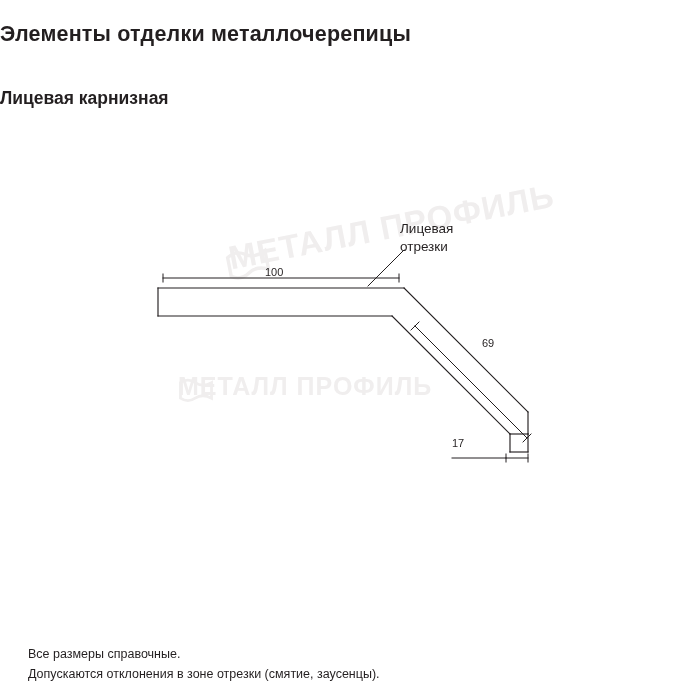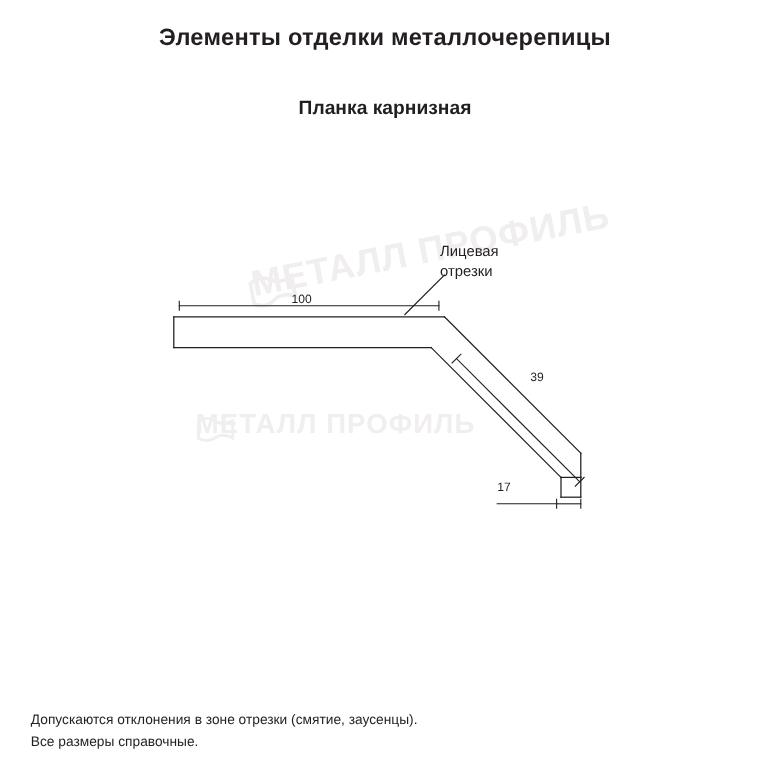--- a/index.html
+++ b/index.html
@@ -17,21 +17,20 @@
   }
   .page {
     position: absolute;
     inset: 0;
   }
   .title-block {
     position: absolute;
     top: 22px;
     left: 0;
     width: 700px;
-    text-align: center;
   }
   .title-main {
     font-size: 21.5px;
     font-weight: bold;
     letter-spacing: 0.2px;
     line-height: 1.2;
   }
   .title-sub {
     font-size: 17.5px;
     font-weight: bold;
@@ -115,21 +114,21 @@
     </svg>
   </div>
   <div class="wm-logo l2">
     <svg width="36" height="28" viewBox="0 0 44 34">
       <path d="M3 27 L3 8 Q12 2 21 8 Q30 14 41 8 L41 27 Q30 21 21 27 Q12 33 3 27 Z" fill="none" stroke="#f0eeee" stroke-width="3.4"></path>
     </svg>
   </div>
 
   <div class="title-block">
     <div class="title-main">Элементы отделки металлочерепицы</div>
-    <div class="title-sub">Планка карнизная</div>
+    <div class="title-sub">Лицевая карнизная</div>
   </div>
 
   <div class="drawing">
     <svg width="700" height="340" viewBox="0 0 700 340">
       <g fill="none" stroke="#231f20" stroke-width="1.15" stroke-linecap="square">
 
         <path d="M158 98 L404 98"></path>
         <path d="M158 98 L158 126"></path>
         <path d="M158 126 L392 126"></path>
 
@@ -154,27 +153,27 @@
         <path d="M452 268 L506 268" stroke-width="1"></path>
         <path d="M506 264 L506 272" stroke-width="1"></path>
         <path d="M528 264 L528 272" stroke-width="1"></path>
         <path d="M506 268 L528 268" stroke-width="1"></path>
 
         <path d="M404 60 L368 96" stroke-width="1"></path>
       </g>
     </svg>
 
     <div class="lbl" style="left:265px; top:76px;">100</div>
-    <div class="lbl" style="left:482px; top:147px; transform: rotate(0deg);">39</div>
+    <div class="lbl" style="left:482px; top:147px; transform: rotate(0deg);">69</div>
     <div class="lbl" style="left:452px; top:247px;">17</div>
 
     <div class="lbl-face" style="left:400px; top:30px;">
       <div>Лицевая</div>
       <div>отрезки</div>
     </div>
   </div>
 
   <div class="footer">
+    <div>Все размеры справочные.</div>
     <div>Допускаются отклонения в зоне отрезки (смятие, заусенцы).</div>
-    <div>Все размеры справочные.</div>
   </div>
 
 </div>
 
 </body></html>

